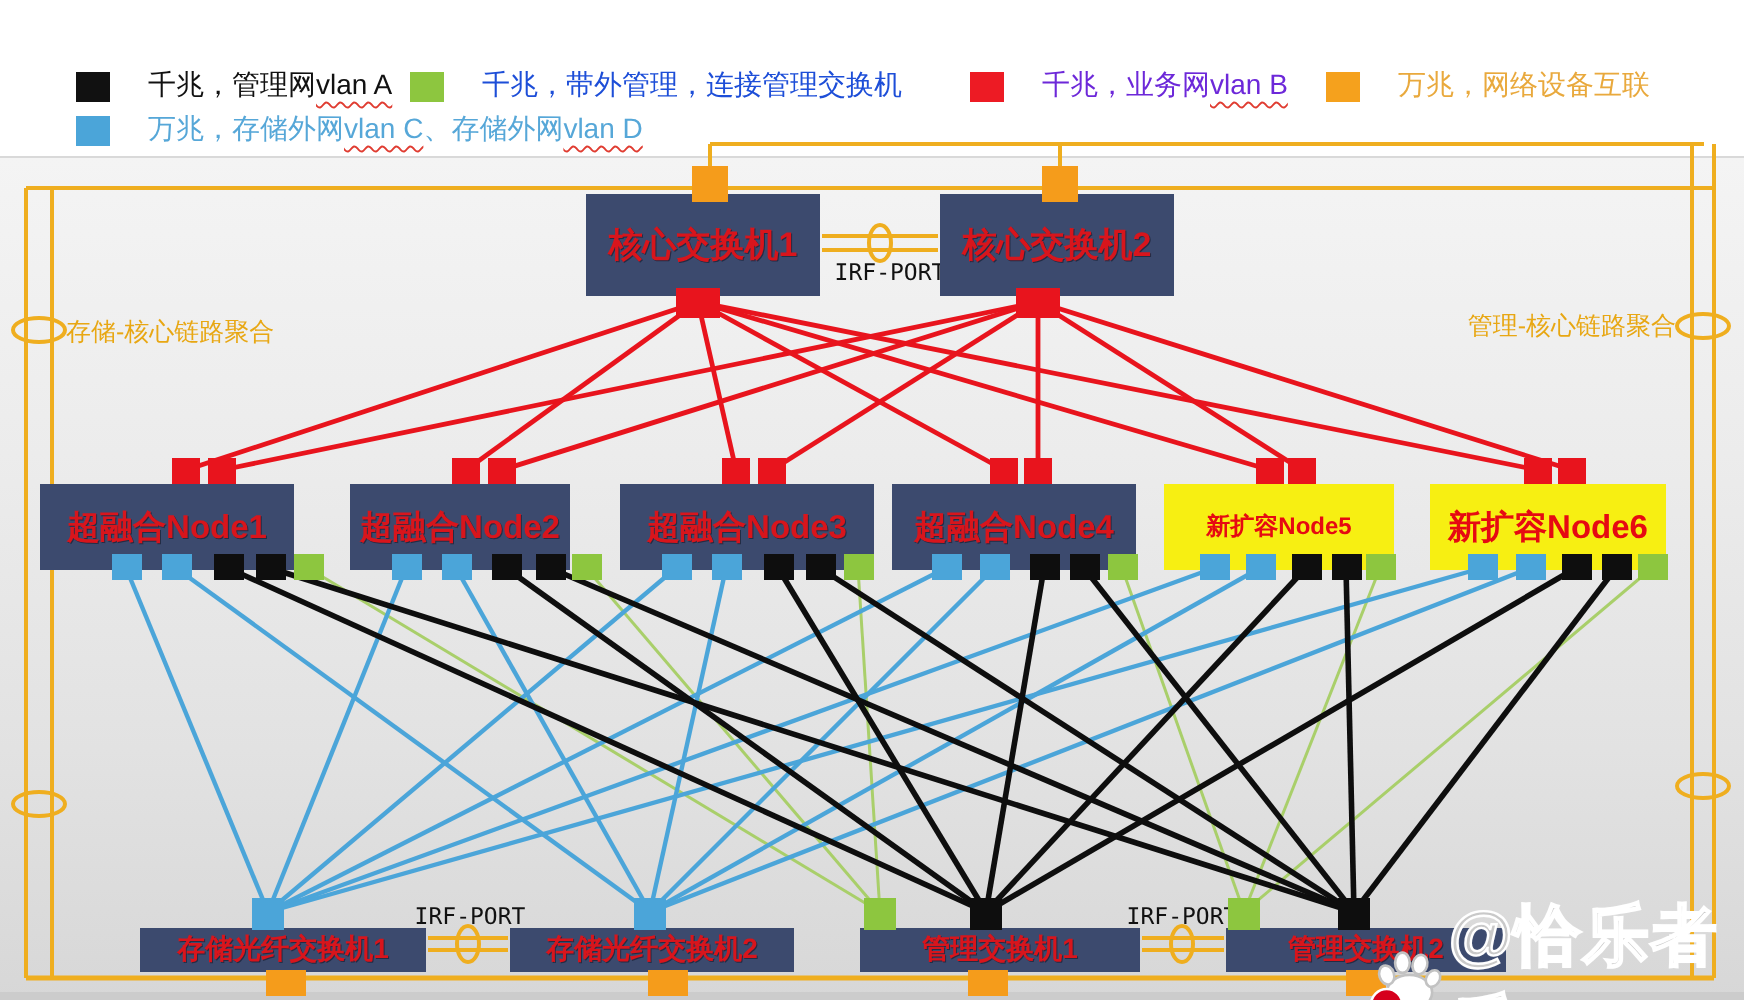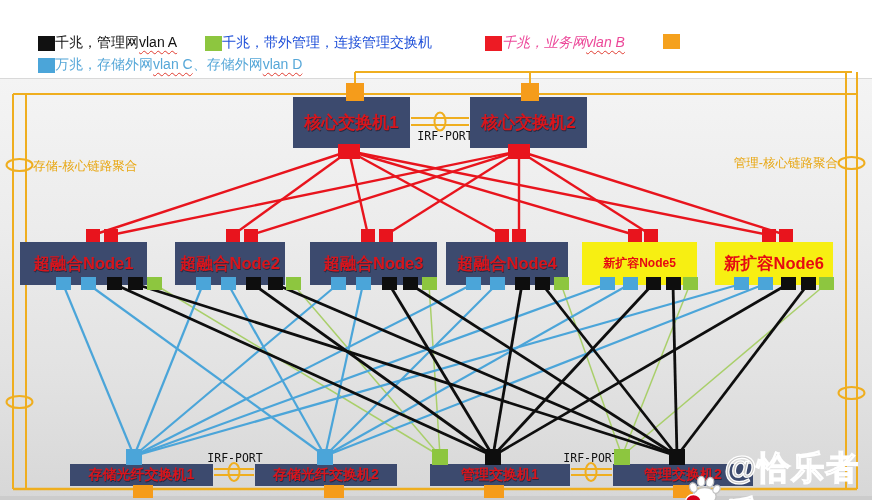--- a/index.html
+++ b/index.html
@@ -5,21 +5,21 @@
   html,body{margin:0;padding:0;}
   .stage{position:relative;width:872px;height:500px;background:#ffffff;overflow:hidden;
          font-family:"Liberation Sans","DejaVu Sans",sans-serif;}
   .diagram-bg{position:absolute;left:0;top:78px;width:872px;height:422px;z-index:1;
        background:linear-gradient(180deg,#f4f4f4 0%,#ececec 35%,#e2e2e2 70%,#d7d7d7 100%);
        border-top:1px solid #d9d9d9;}
   .bottom-strip{position:absolute;left:0;top:496px;width:872px;height:4px;background:#cccccc;z-index:1;}
   .title{position:absolute;top:1px;left:238px;width:350px;text-align:center;
          font-family:"DejaVu Serif","Liberation Serif",serif;font-weight:bold;
          font-size:23px;color:#000;z-index:5;}
-  .legend-item{position:absolute;display:flex;align-items:center;gap:0;font-size:14px;
+  .legend-item{position:absolute;display:flex;align-items:center;gap:19px;font-size:14px;
                white-space:nowrap;z-index:5;}
   .legend-swatch{width:17px;height:15px;display:inline-block;flex:0 0 auto;}
   .vlan{text-decoration:underline;text-decoration-style:wavy;text-decoration-color:#e03c31;
         text-decoration-thickness:1px;text-underline-offset:3px;}
   #wires{position:absolute;left:0;top:0;z-index:2;}
   .box{position:absolute;display:flex;align-items:center;justify-content:center;
        font-weight:bold;z-index:3;white-space:nowrap;}
   .box.dark{background:#3c4a6e;color:#d8151c;text-shadow:0.5px 0.5px 0 #232c45;}
   .box.yellow{background:#f7ef12;color:#e60a12;}
   .port{position:absolute;z-index:4;}
@@ -39,24 +39,25 @@
       <div class="legend-item" style="left: 38px; top: 34px;">
         <span class="legend-swatch" style="background: rgb(17, 17, 17);"></span>
         <span style="color: rgb(17, 17, 17);"><span>千兆，管理网</span><span class="vlan">vlan A</span><span></span></span>
       </div>
       <div class="legend-item" style="left: 205px; top: 34px;">
         <span class="legend-swatch" style="background: rgb(141, 198, 63);"></span>
         <span style="color: #1d4ed8;"><span>千兆，带外管理，连接管理交换机</span></span>
       </div>
       <div class="legend-item" style="left: 485px; top: 34px;">
         <span class="legend-swatch" style="background: rgb(237, 27, 36);"></span>
-        <span style="color: #ec4899; font-style: italic;"><span>千兆，业务网</span><span class="vlan">vlan B</span><span></span></span>
+        <span style="color: #6d28d9;"><span>千兆，业务网</span><span class="vlan">vlan B</span><span></span></span>
       </div>
       <div class="legend-item" style="left: 663px; top: 34px;">
         <span class="legend-swatch" style="background: rgb(245, 161, 29);"></span>
+        <span style="color: rgb(233, 169, 61);"><span>万兆，网络设备互联</span></span>
       </div>
       <div class="legend-item" style="left: 38px; top: 56px;">
         <span class="legend-swatch" style="background: rgb(75, 165, 217);"></span>
         <span style="color: rgb(86, 167, 216);"><span>万兆，存储外网</span><span class="vlan">vlan C</span><span>、存储外网</span><span class="vlan">vlan D</span><span></span></span>
       </div>
     </div>
   <svg id="wires" width="872" height="500">
       <line x1="13" y1="94" x2="13" y2="489" stroke="#efae1f" stroke-width="2"></line>
       <line x1="26" y1="94" x2="26" y2="489" stroke="#efae1f" stroke-width="2"></line>
       <line x1="846" y1="72" x2="846" y2="489" stroke="#efae1f" stroke-width="2"></line>

